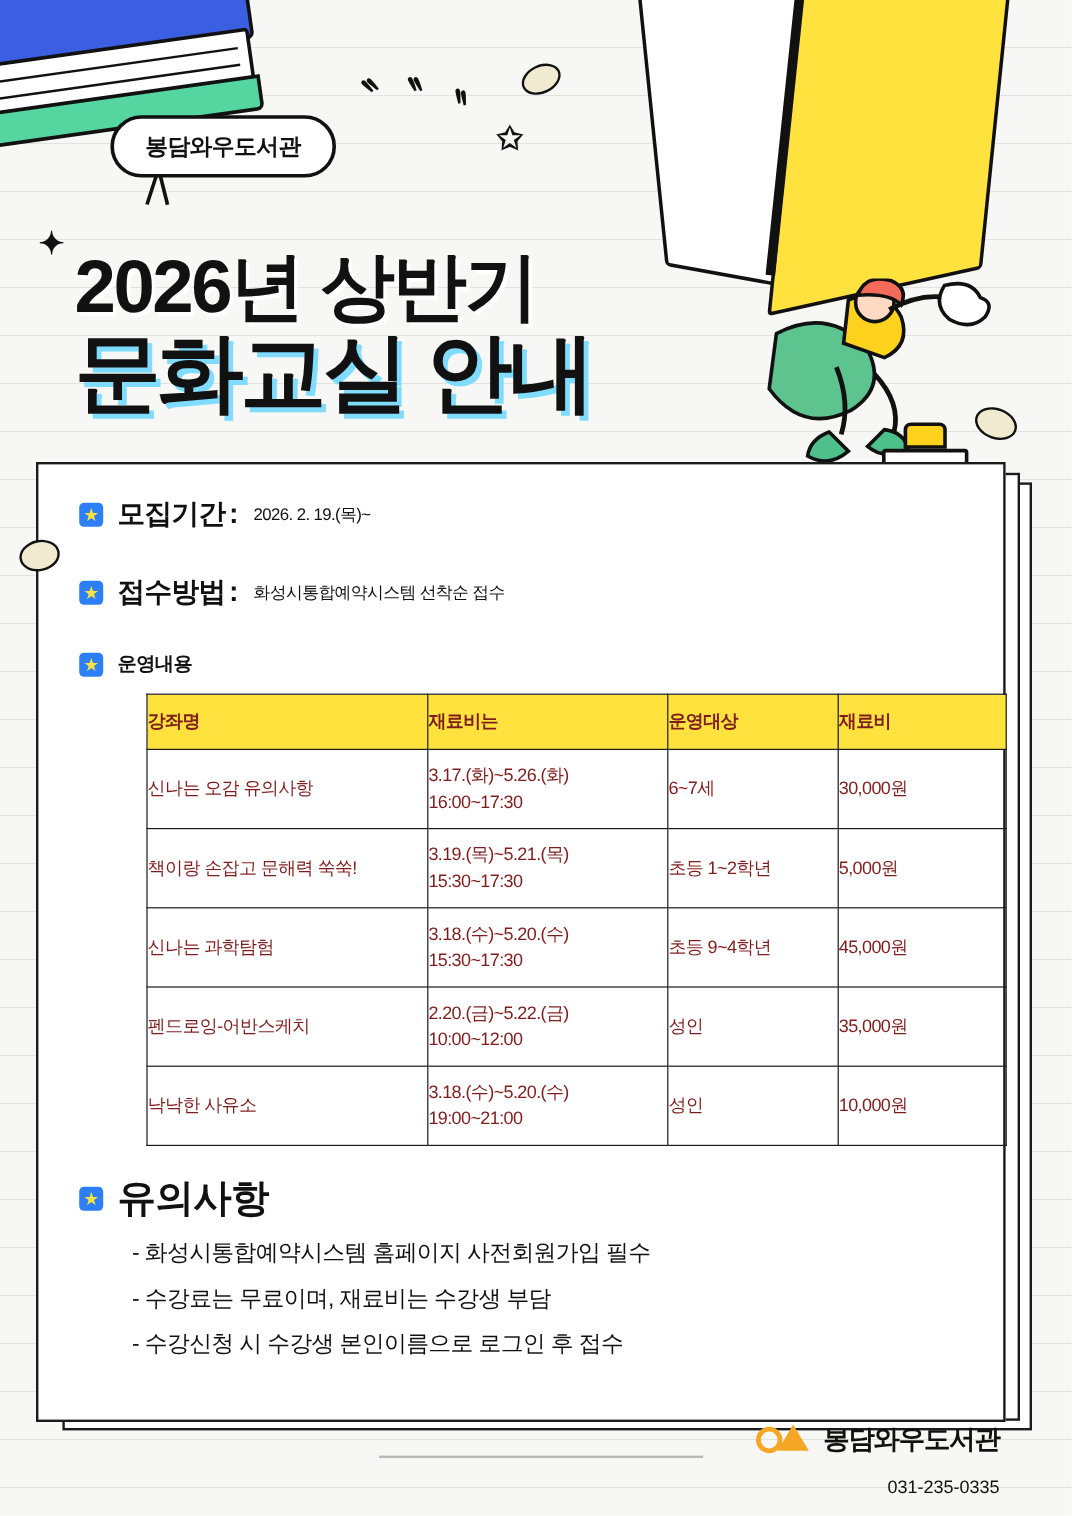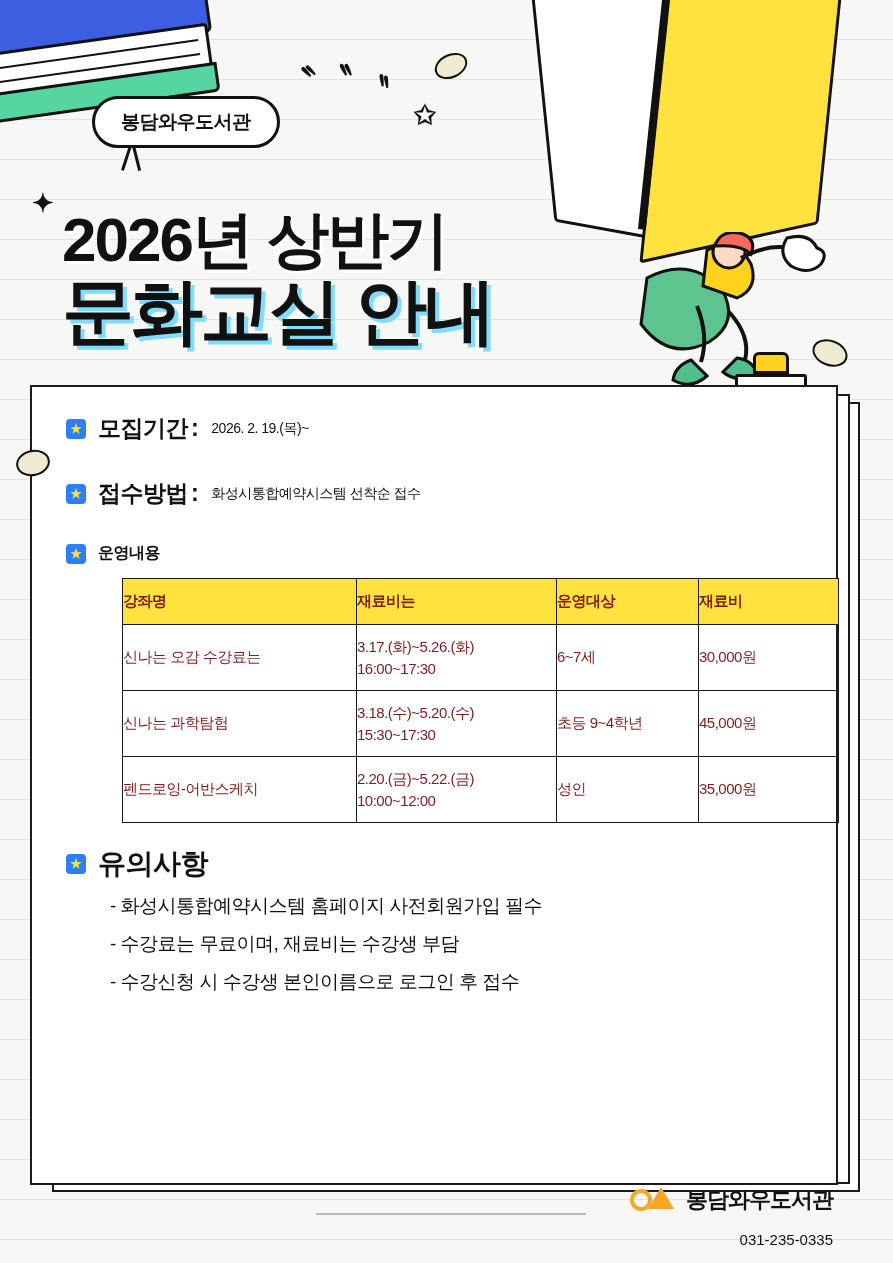--- a/index.html
+++ b/index.html
@@ -339,53 +339,71 @@
     <thead>
       <tr>
         <th>강좌명</th>
         <th>재료비는</th>
         <th>운영대상</th>
         <th>재료비</th>
       </tr>
     </thead>
     <tbody>
       <tr>
-        <td>신나는 오감 수강료는</td>
+        <td>신나는 오감 유의사항</td>
         <td class="multi">
           <div>3.17.(화)~5.26.(화)</div>
           <div>16:00~17:30</div>
         </td>
         <td>6~7세</td>
         <td>30,000원</td>
+      </tr>
+      <tr>
+        <td>책이랑 손잡고 문해력 쑥쑥!</td>
+        <td class="multi">
+          <div>3.19.(목)~5.21.(목)</div>
+          <div>15:30~17:30</div>
+        </td>
+        <td>초등 1~2학년</td>
+        <td>5,000원</td>
       </tr>
       <tr>
         <td>신나는 과학탐험</td>
         <td class="multi">
           <div>3.18.(수)~5.20.(수)</div>
           <div>15:30~17:30</div>
         </td>
         <td>초등 9~4학년</td>
         <td>45,000원</td>
       </tr>
       <tr>
         <td>펜드로잉-어반스케치</td>
         <td class="multi">
           <div>2.20.(금)~5.22.(금)</div>
           <div>10:00~12:00</div>
         </td>
         <td>성인</td>
         <td>35,000원</td>
       </tr>
+      <tr>
+        <td>낙낙한 사유소</td>
+        <td class="multi">
+          <div>3.18.(수)~5.20.(수)</div>
+          <div>19:00~21:00</div>
+        </td>
+        <td>성인</td>
+        <td>10,000원</td>
+      </tr>
     </tbody>
   </table>
 
   <div class="notes">
     <div class="row">
       <span class="star">★</span>
-      <span class="lbl" style="font-size:28px;text-align:right;">유의사항</span>
+      <span class="lbl" style="font-size:32px;text-align:right;">유의사항</span>
     </div>
     <div class="note-item">- 화성시통합예약시스템 홈페이지 사전회원가입 필수</div>
     <div class="note-item">- 수강료는 무료이며, 재료비는 수강생 부담</div>
     <div class="note-item">- 수강신청 시 수강생 본인이름으로 로그인 후 접수</div>
   </div>
 
 </div>
 
 <div class="footer">
   <div class="foot-rule"></div>

